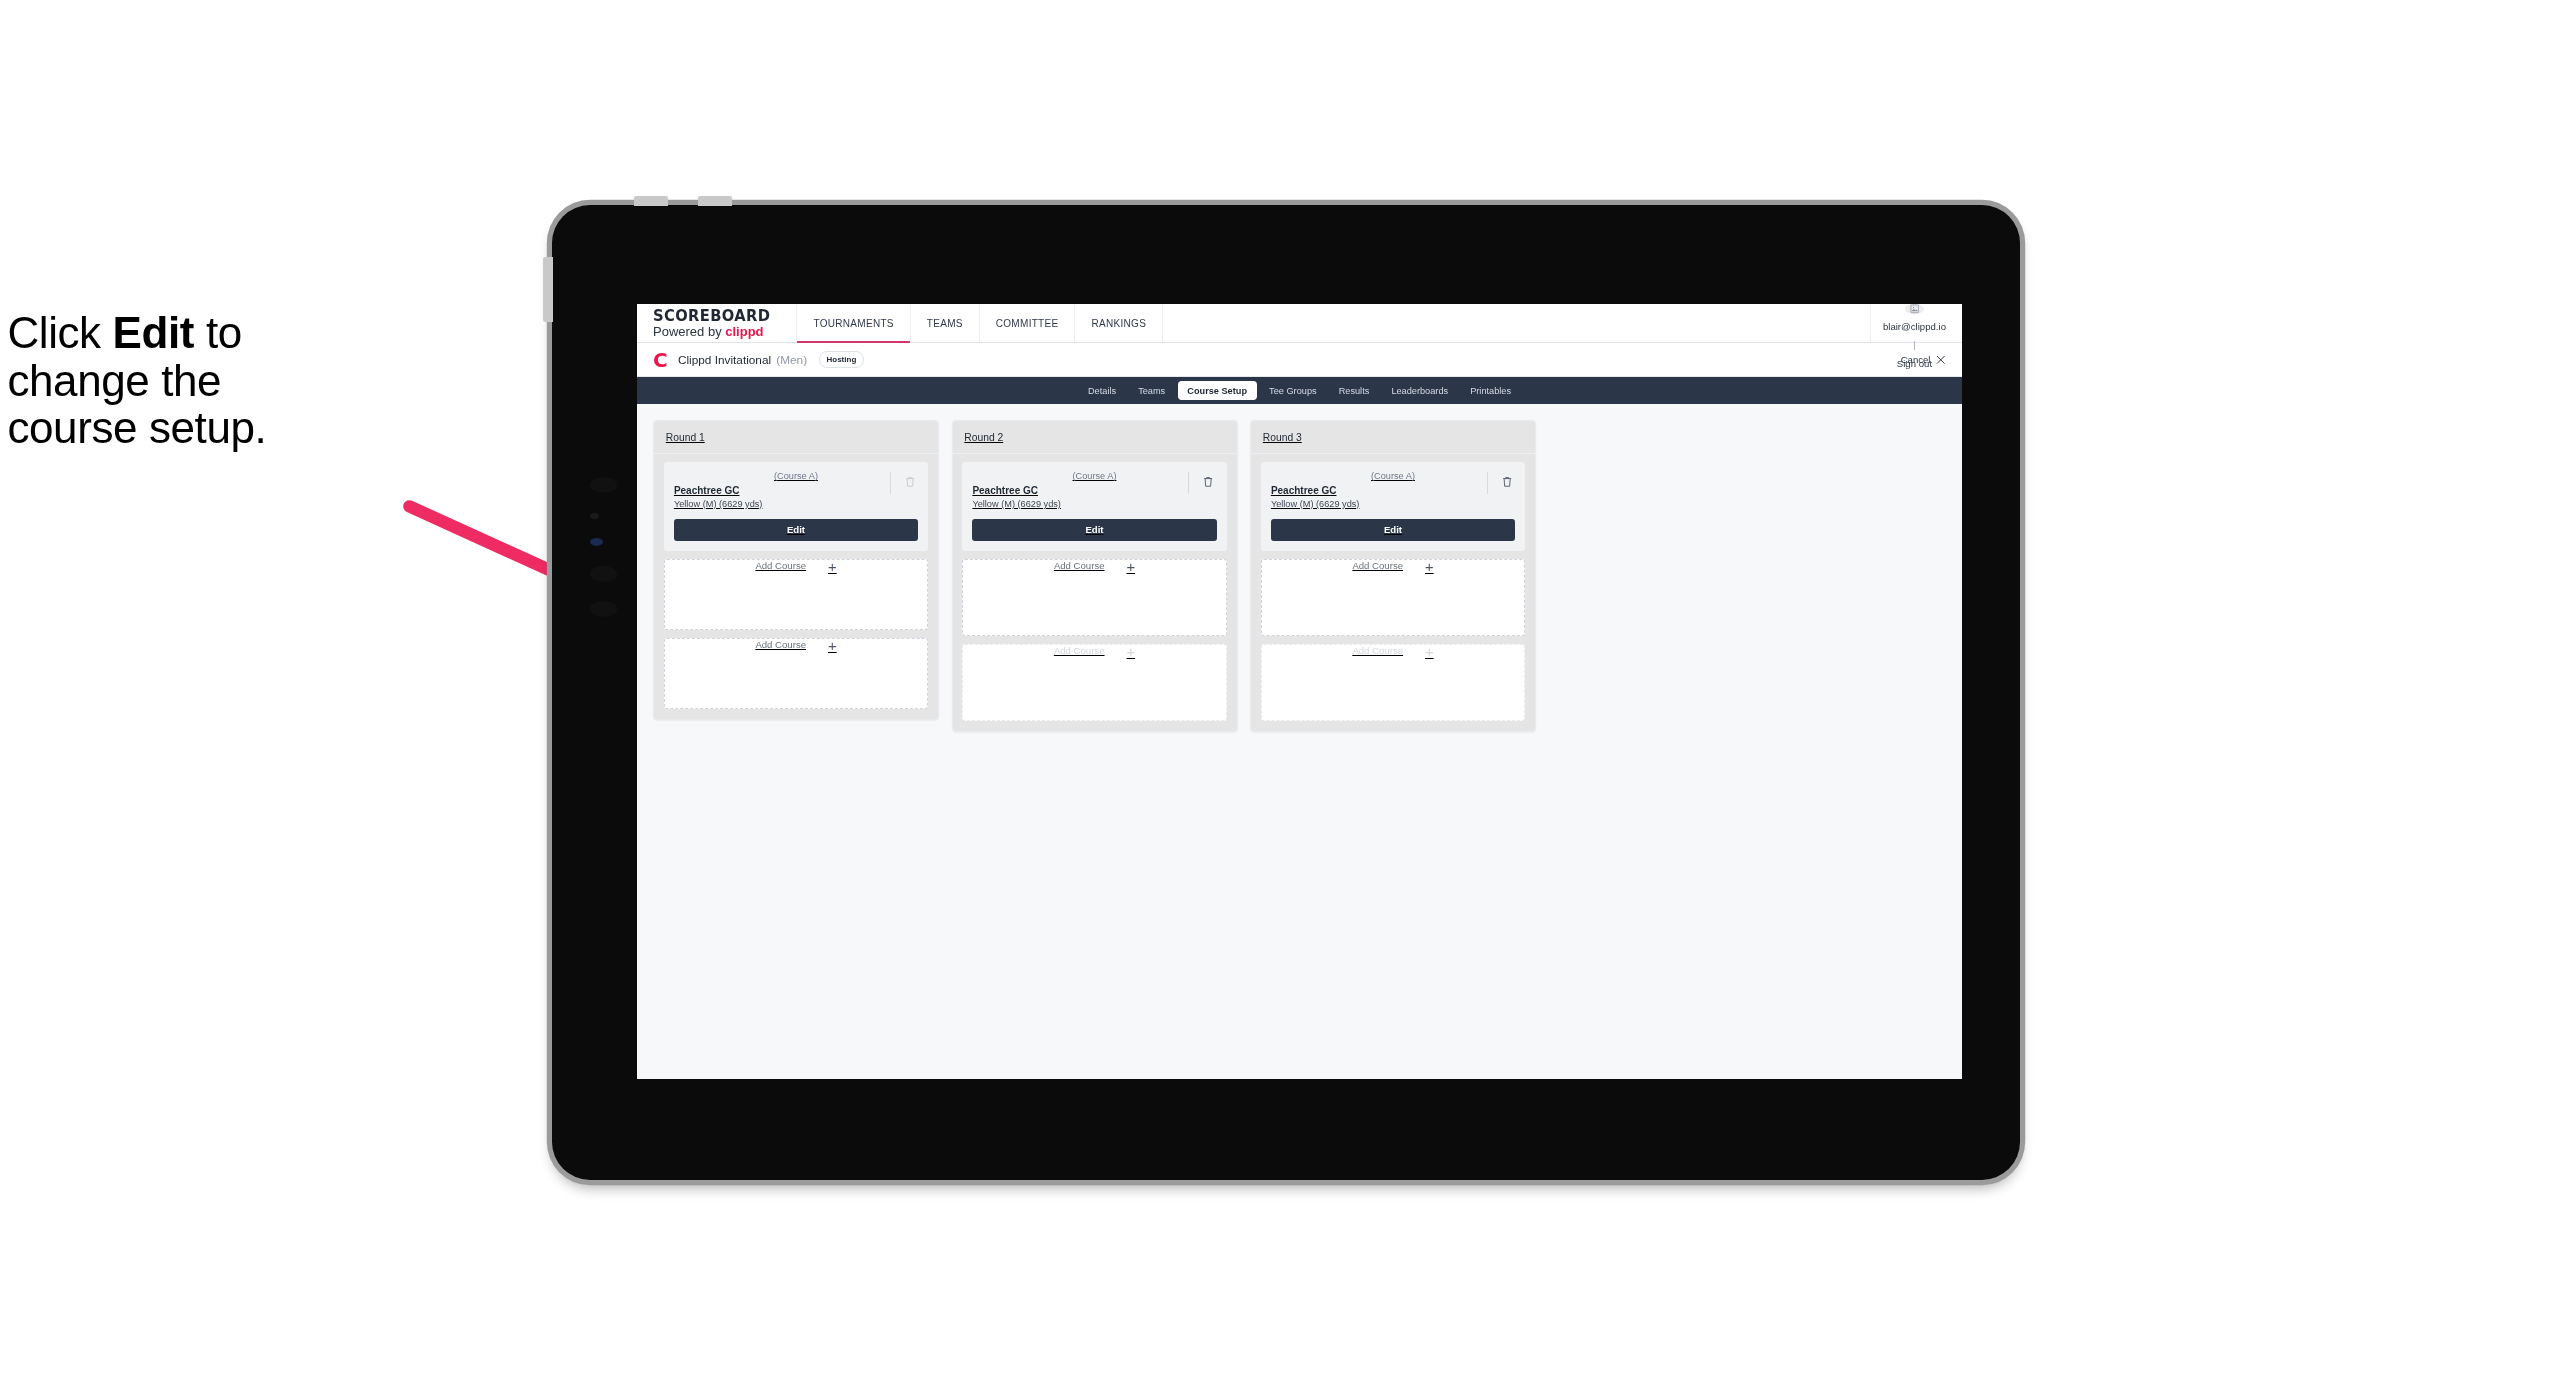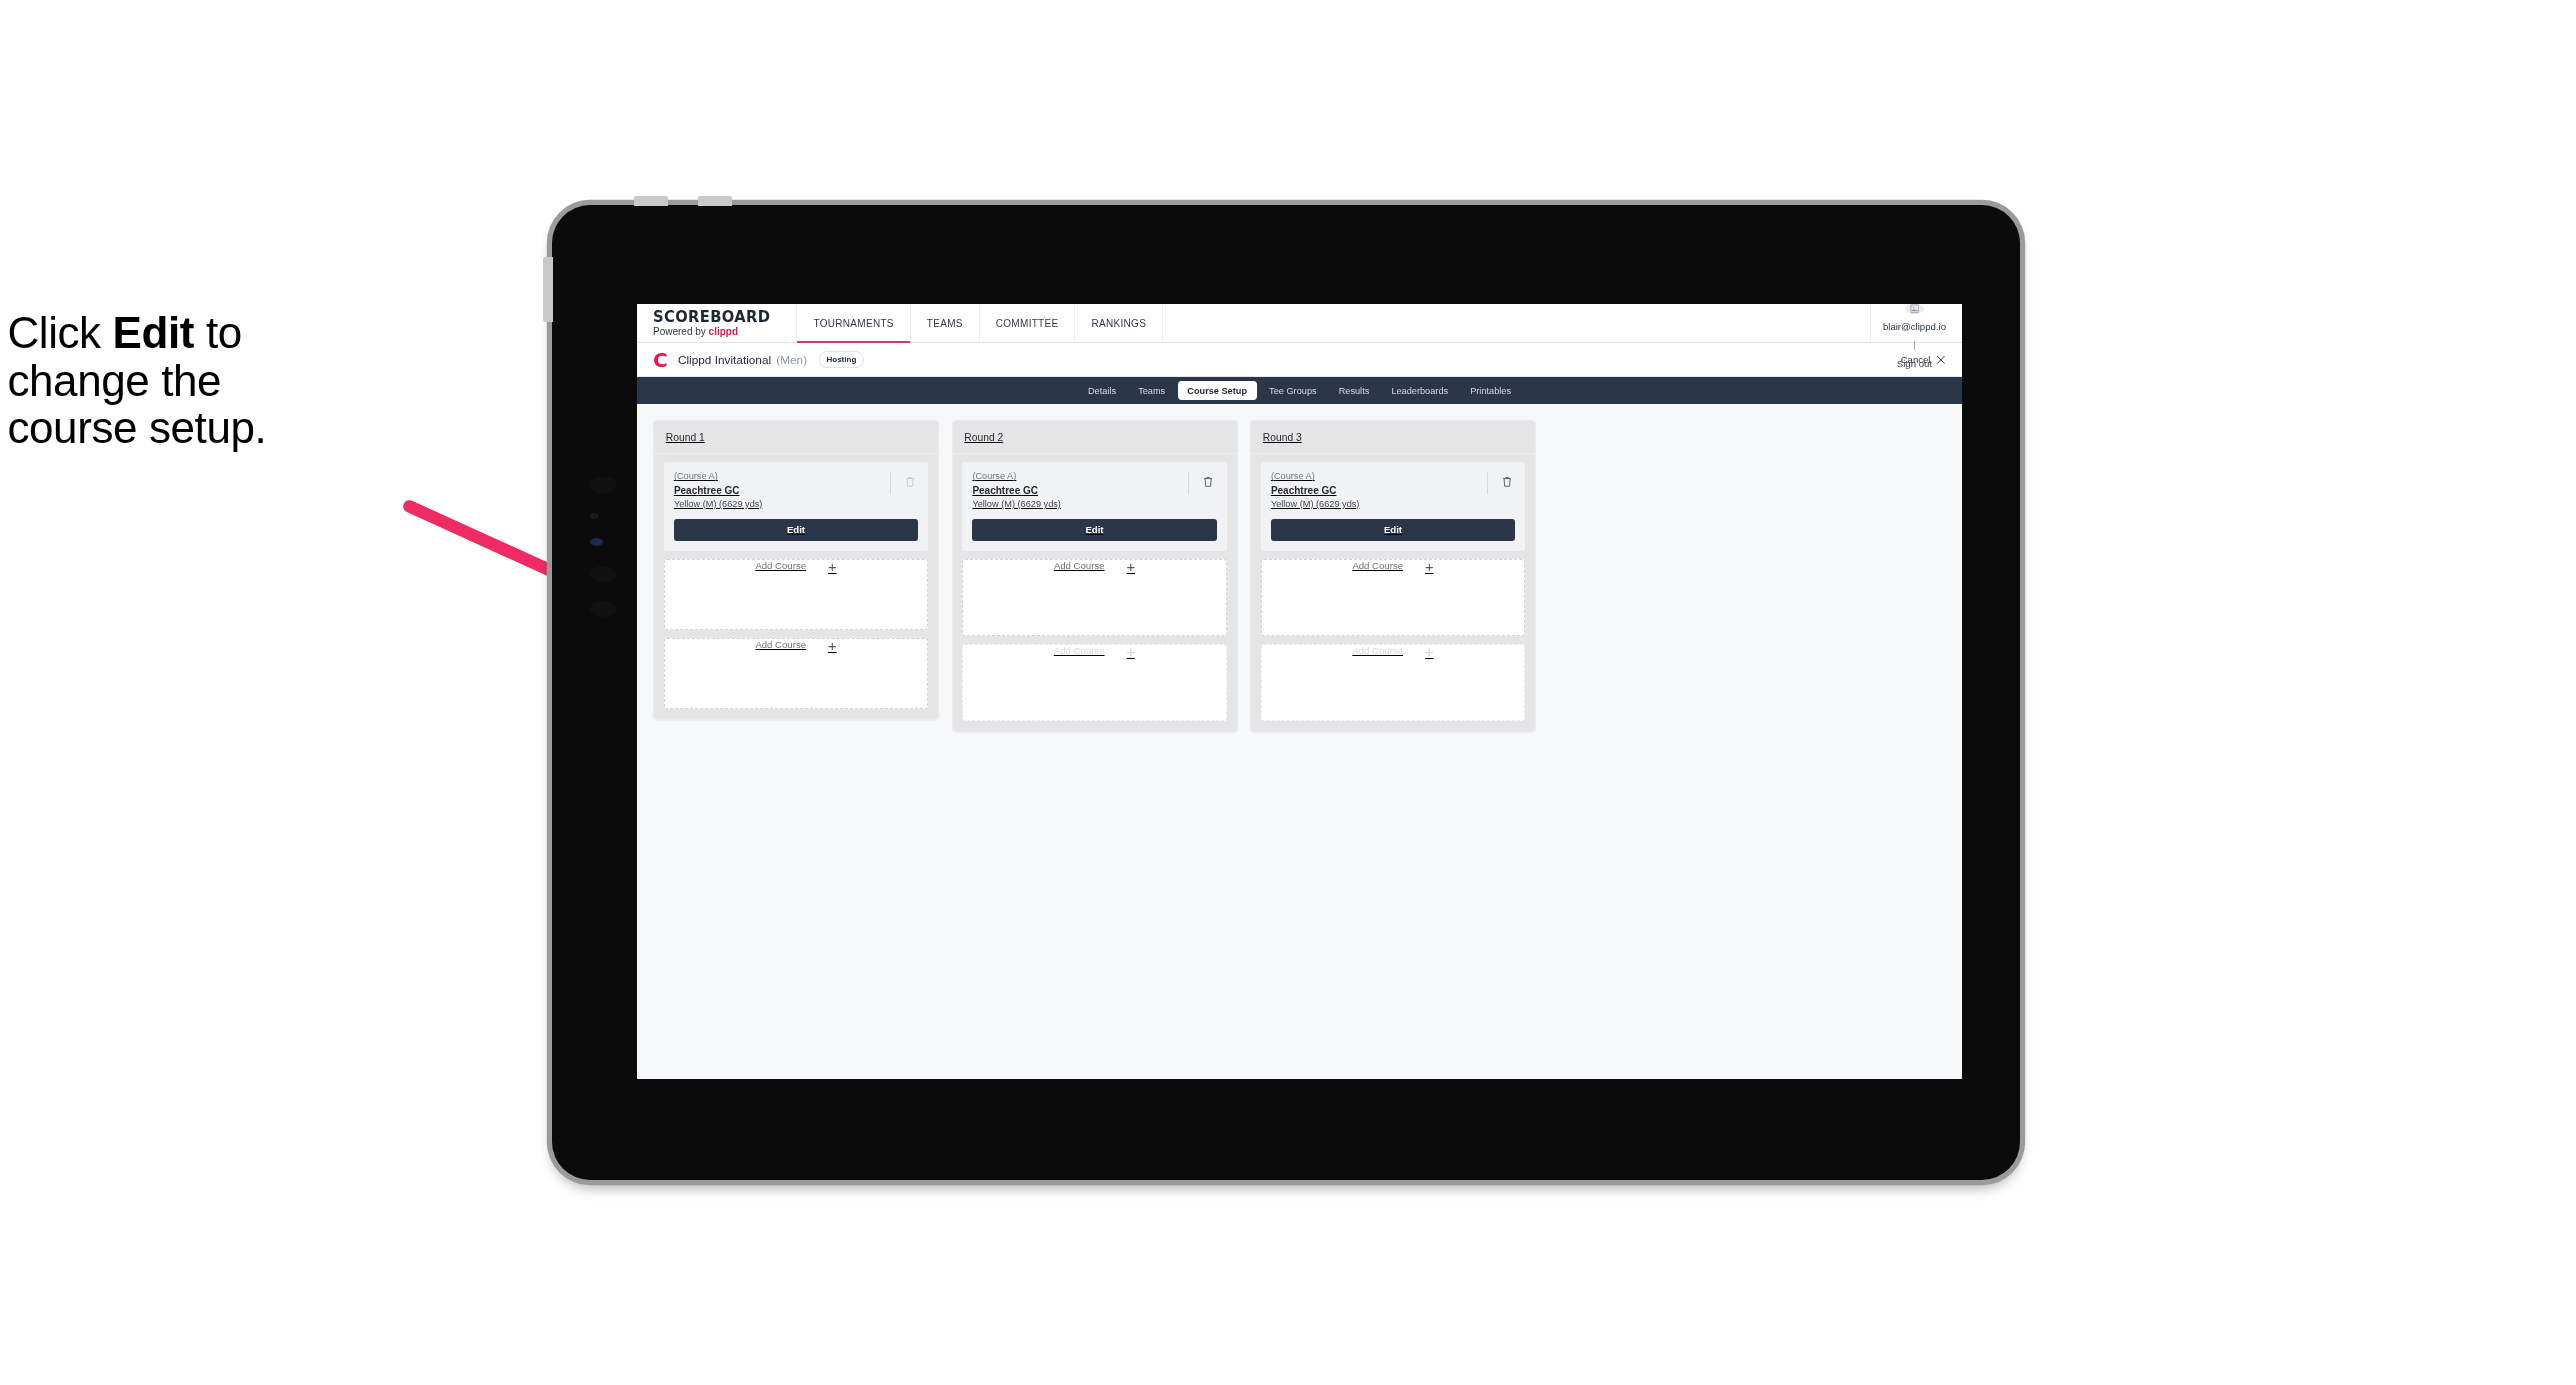--- a/index.html
+++ b/index.html
@@ -109,21 +109,21 @@
     font-weight: bold;
     letter-spacing: 0.4px;
     color: #1f2733;
     font-family: "DejaVu Sans", sans-serif;
     transform: scaleX(0.92);
     transform-origin: left center;
     line-height: 1;
   }
   #brand-sub {
     margin-top: 1.5px;
-    font-size: 10px;
+    font-size: 13px;
     color: #2c3441;
     line-height: 1;
   }
   #brand-sub .pink { color: #e8174a; font-weight: bold; }
 
   .nav-item {
     display: flex;
     align-items: center;
     padding: 0 16px;
     font-size: 10px;
@@ -246,21 +246,21 @@
     border-bottom: 0.7px solid #edeff2;
   }
   .round-body { padding: 7.4px 9.6px 9.6px 9.6px; }
 
   .course-card {
     background: #f1f2f4;
     border-radius: 2.9px;
     padding: 8.8px 10.3px 10.3px 10.3px;
     position: relative;
   }
-  .course-label { font-size: 9.2px; color: #6f7889; line-height: 1.35; }
+  .course-label { font-size: 9.2px; color: #6f7889; line-height: 1.35; text-align: center; }
   .course-name  { font-size: 10px; font-weight: bold; color: #1f2733; line-height: 1.5; }
   .course-tee   { font-size: 9.2px; color: #3d4555; line-height: 1.4; }
   .course-divider {
     position: absolute;
     right: 38px; top: 10.3px;
     width: 0.7px; height: 22px;
     background: #d6d9de;
   }
   .trash-btn {
     position: absolute;

